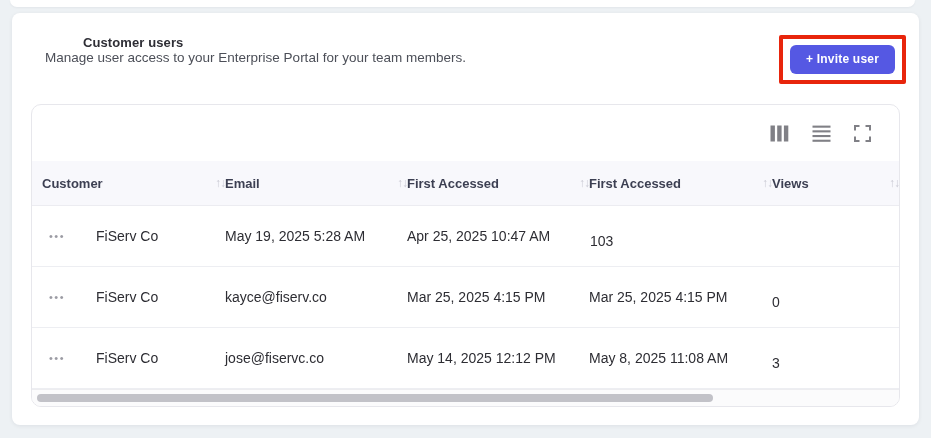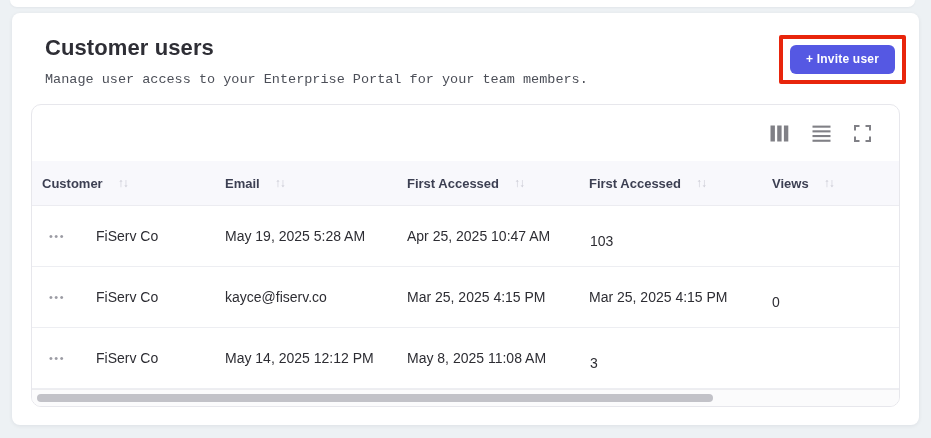--- a/index.html
+++ b/index.html
@@ -19,23 +19,23 @@
   }
   .card {
     position: absolute; left: 12px; top: 13px;
     width: 907px; height: 412px;
     background: #ffffff;
     border-radius: 8px;
     box-shadow: 0 1px 4px rgba(20,20,40,.07);
   }
   .card-header { position: relative; padding: 22px 20px 0 33px; }
   .page-title {
-    font-size: 22px; font-weight: bold; color: #2e2e35; letter-spacing: .1px;
-  }
-  .page-subtitle { font-size: 13.5px; color: #4c4f58; margin-top: 11px; font-family: Liberation Mono, monospace; }
+    font-size: 13px; font-weight: bold; color: #2e2e35; letter-spacing: .1px; margin-left: 38px;
+  }
+  .page-subtitle { font-size: 13.5px; color: #4c4f58; margin-top: 0; }
   .annotation-box {
     position: absolute; top: 22px; right: 13px;
     border: 4px solid #e8250c;
     border-radius: 2px;
     padding: 6px 7px;
     background: transparent;
   }
   .invite-btn {
     display: inline-block;
     background: #5558e3;
@@ -63,21 +63,21 @@
   }
   .tb-icon { cursor: pointer; display: flex; align-items: center; }
   .tb-icon svg { display: block; }
   .header-row {
     background: #f8f8fc;
     height: 45px; flex: 0 0 45px;
     display: flex; align-items: center;
     border-bottom: 1px solid #ececf1;
     font-size: 13px; font-weight: bold; color: #3c3f52;
   }
-  .hc { display: flex; align-items: center; gap: 15px; cursor: pointer; }
+  .hc { display: flex; align-items: center; gap: 15px; cursor: pointer; justify-content: space-between; }
   .hc-customer { width: 193px; padding-left: 10px; }
   .hc-email    { width: 182px; }
   .hc-last     { width: 182px; }
   .hc-first    { width: 183px; }
   .hc-views    { flex: 1; }
   .sort-glyph {
     color: #c9c9d3; font-size: 12px; font-weight: normal;
     letter-spacing: -1px; line-height: 1;
   }
   .body-row {
@@ -199,20 +199,21 @@
       <div class="cell-last">Mar 25, 2025 4:15 PM</div>
       <div class="cell-first">Mar 25, 2025 4:15 PM</div>
       <div class="cell-views">0</div>
     </div>
 
     <div class="body-row">
       <div class="cell-customer">
         <span class="row-actions">•••</span>
         <span class="customer-name">FiServ Co</span>
       </div>
+      <div class="cell-email">jose@fiservc.co</div>
       <div class="cell-last">May 14, 2025 12:12 PM</div>
       <div class="cell-first">May 8, 2025 11:08 AM</div>
       <div class="cell-views">3</div>
     </div>
 
     <div class="hscroll">
       <div class="hscroll-thumb"></div>
     </div>
 
   </div>

